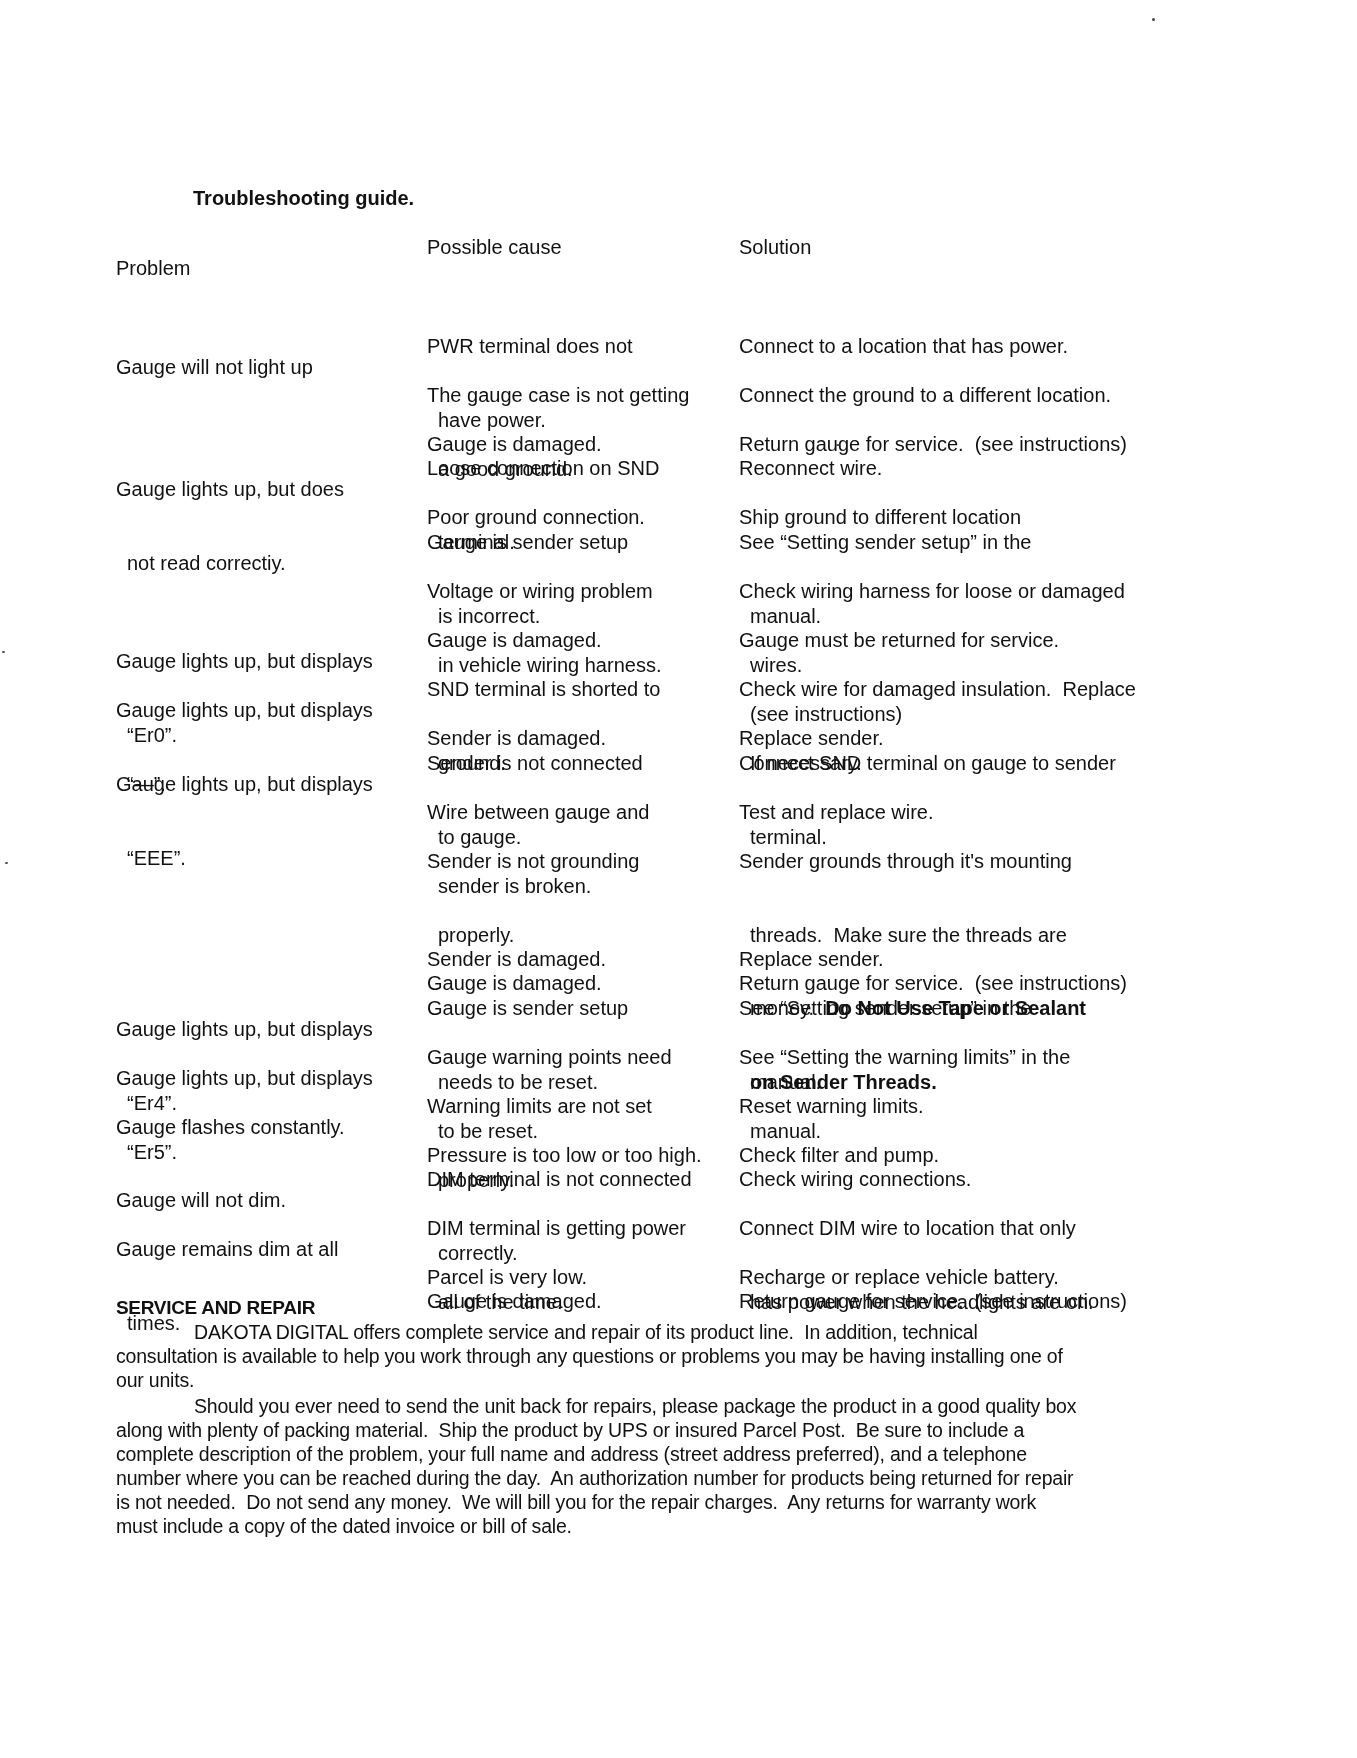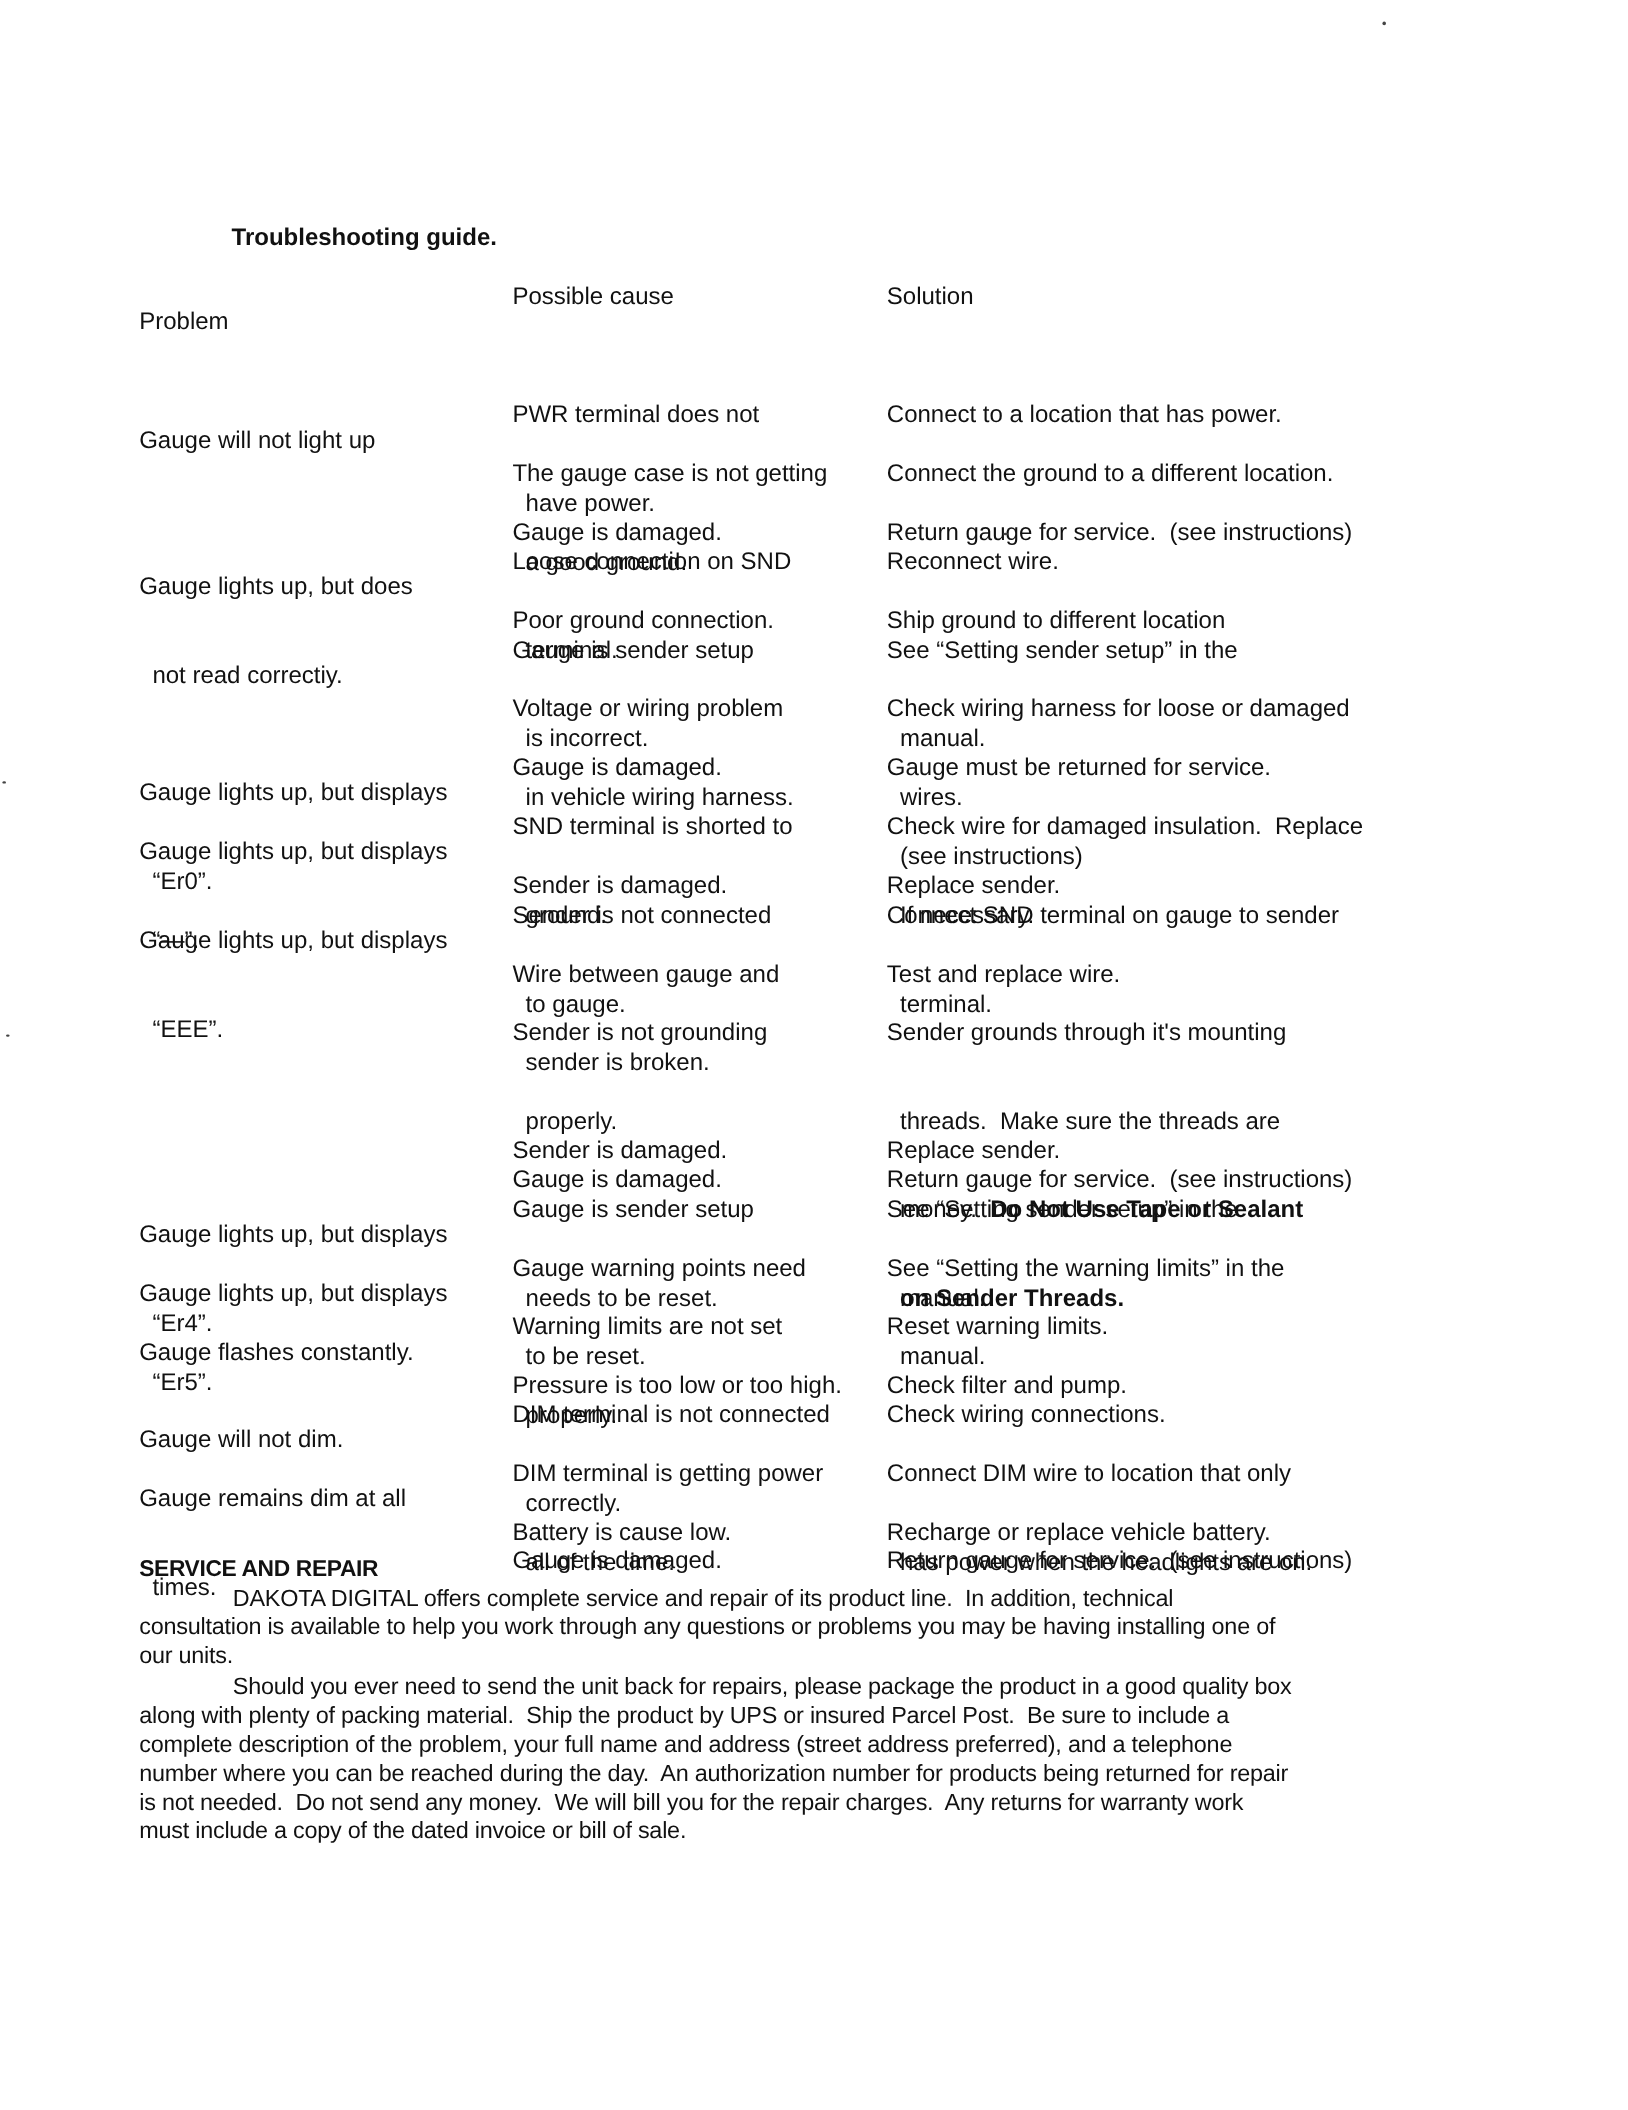--- a/index.html
+++ b/index.html
@@ -223,21 +223,21 @@
   </div>
   <div class="cell c2" style="top:1167px">
     <span class="ln">DIM terminal is getting power</span>
     <span class="ln ind">all of the time.</span>
   </div>
   <div class="cell c3" style="top:1167px">
     <span class="ln">Connect DIM wire to location that only</span>
     <span class="ln ind">has power when the headlights are on.</span>
   </div>
   <div class="cell c2" style="top:1216px">
-    <span class="ln">Battery is cause low.</span>
+    <span class="ln">Parcel is very low.</span>
   </div>
   <div class="cell c3" style="top:1216px">
     <span class="ln">Recharge or replace vehicle battery.</span>
   </div>
   <div class="cell c2" style="top:1240px">
     <span class="ln">Gauge is damaged.</span>
   </div>
   <div class="cell c3" style="top:1240px">
     <span class="ln">Return gauge for service.  (see instructions)</span>
   </div>

